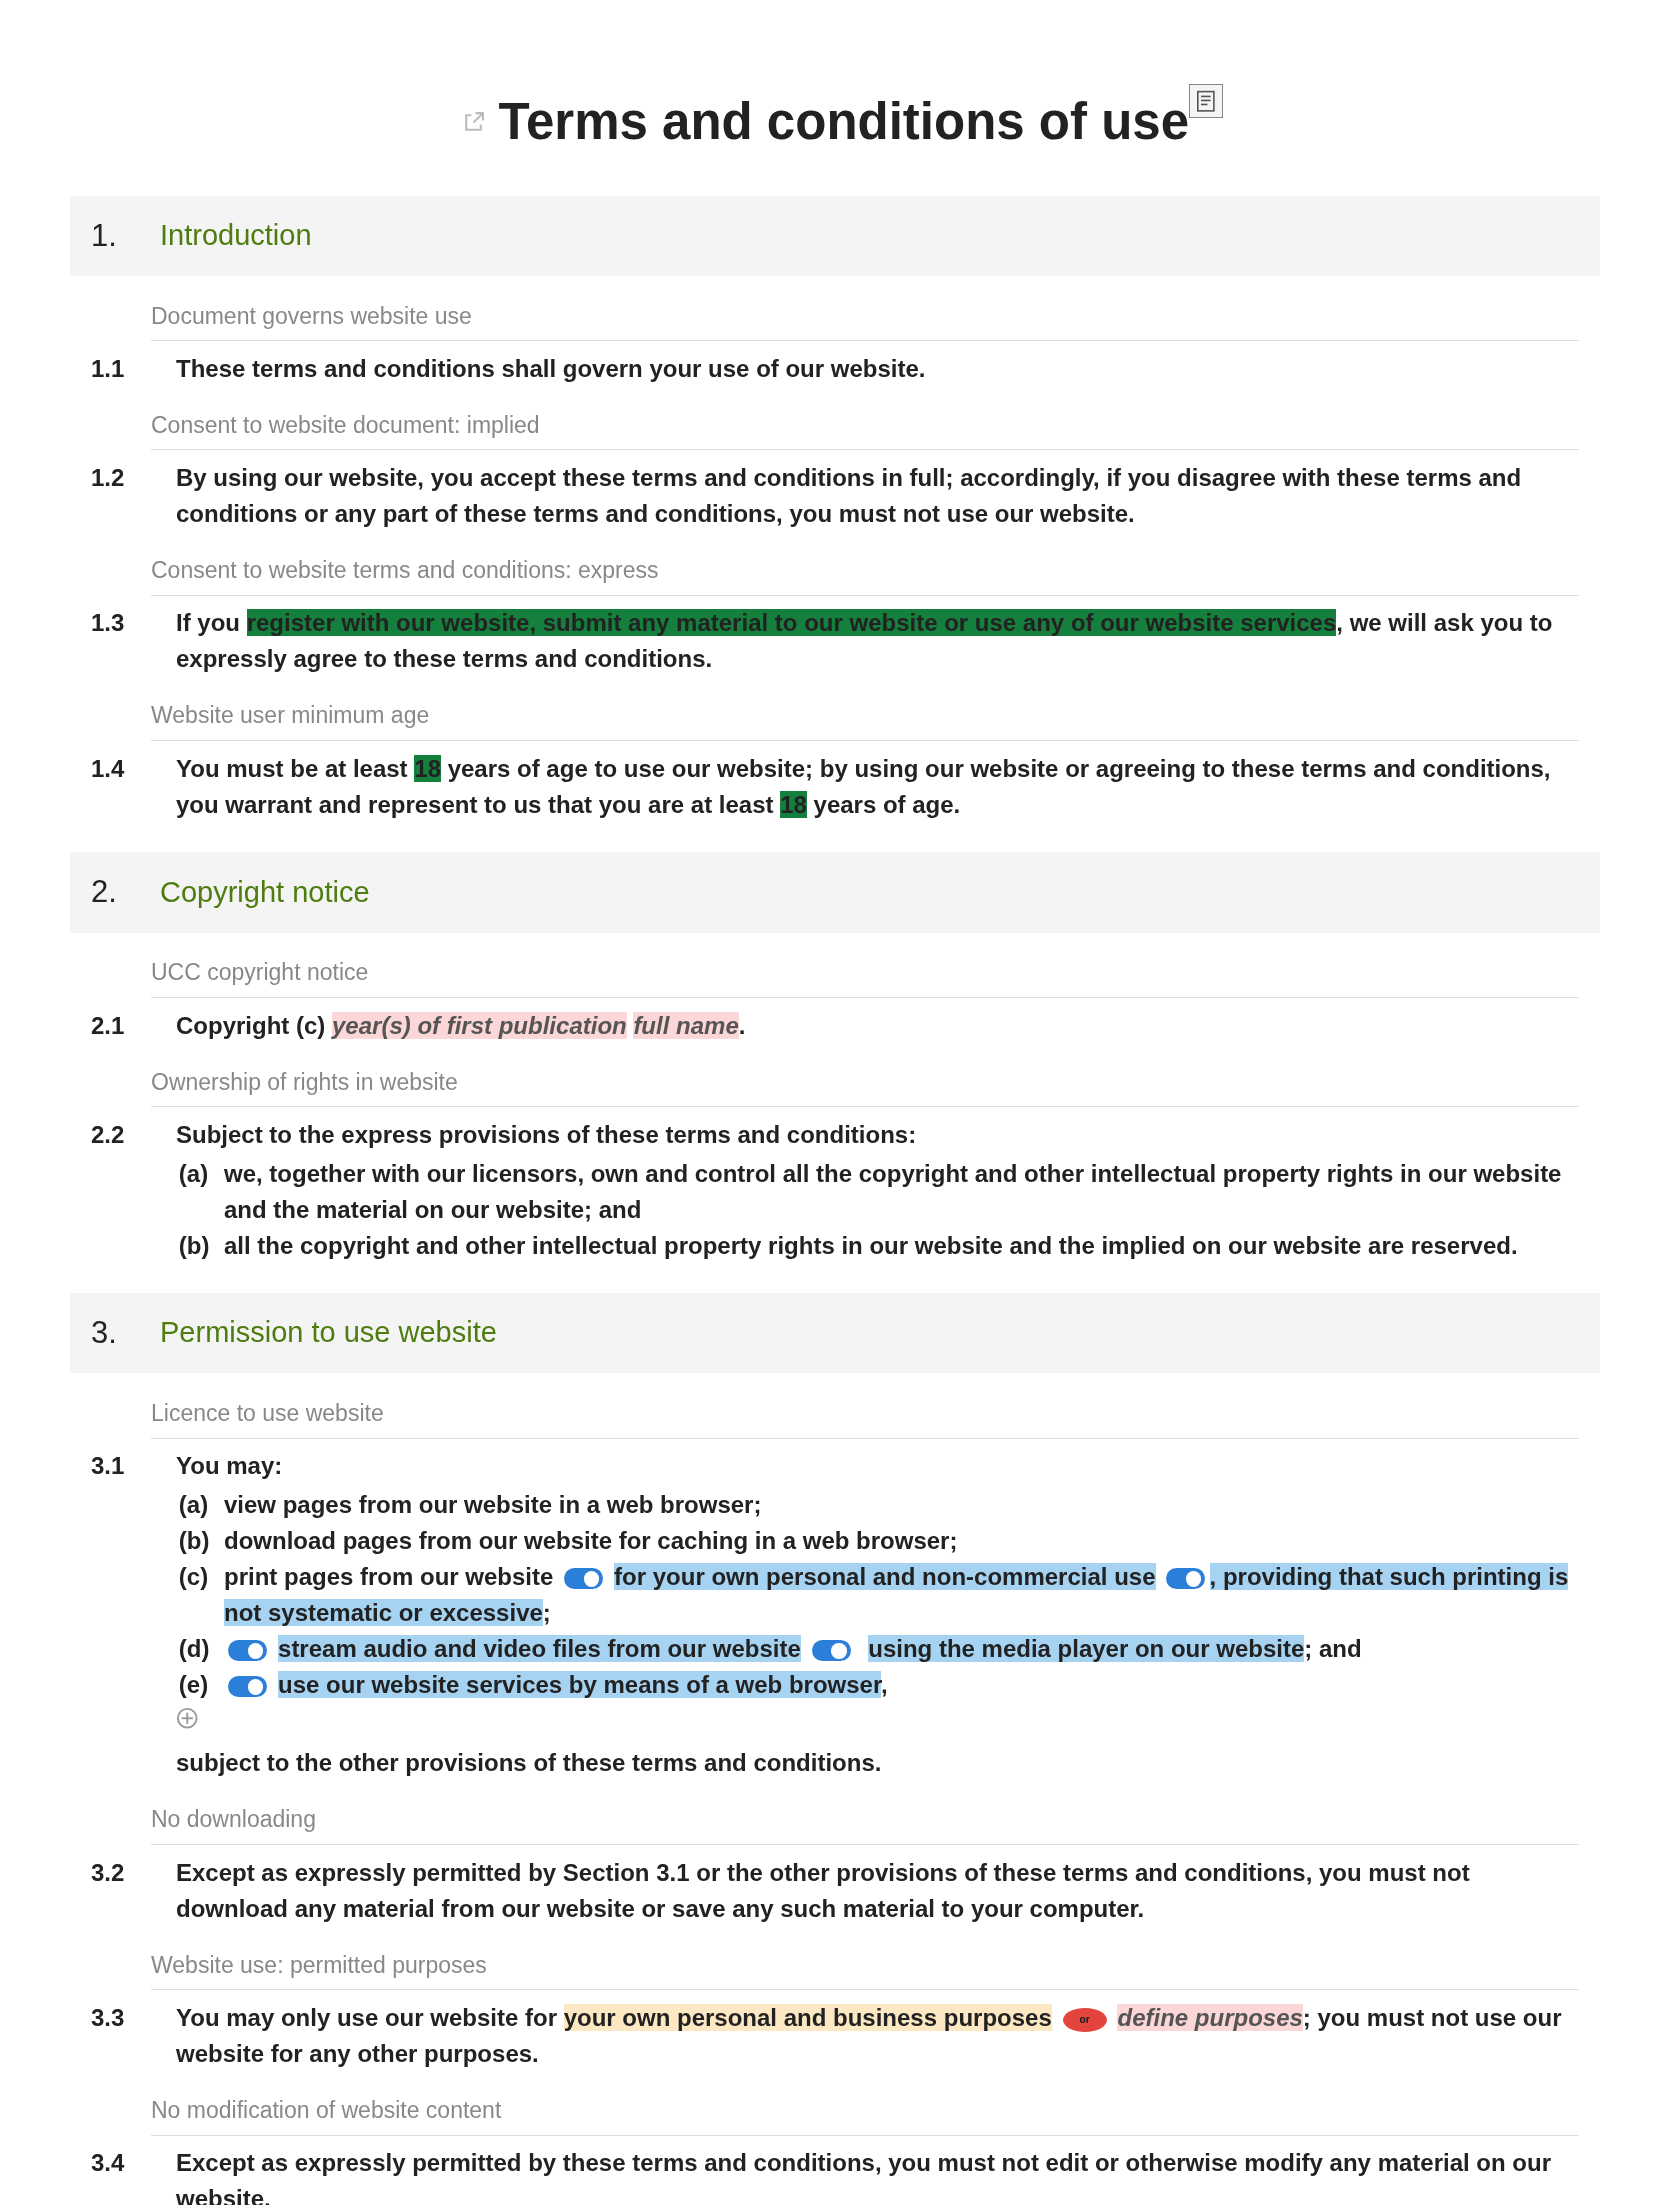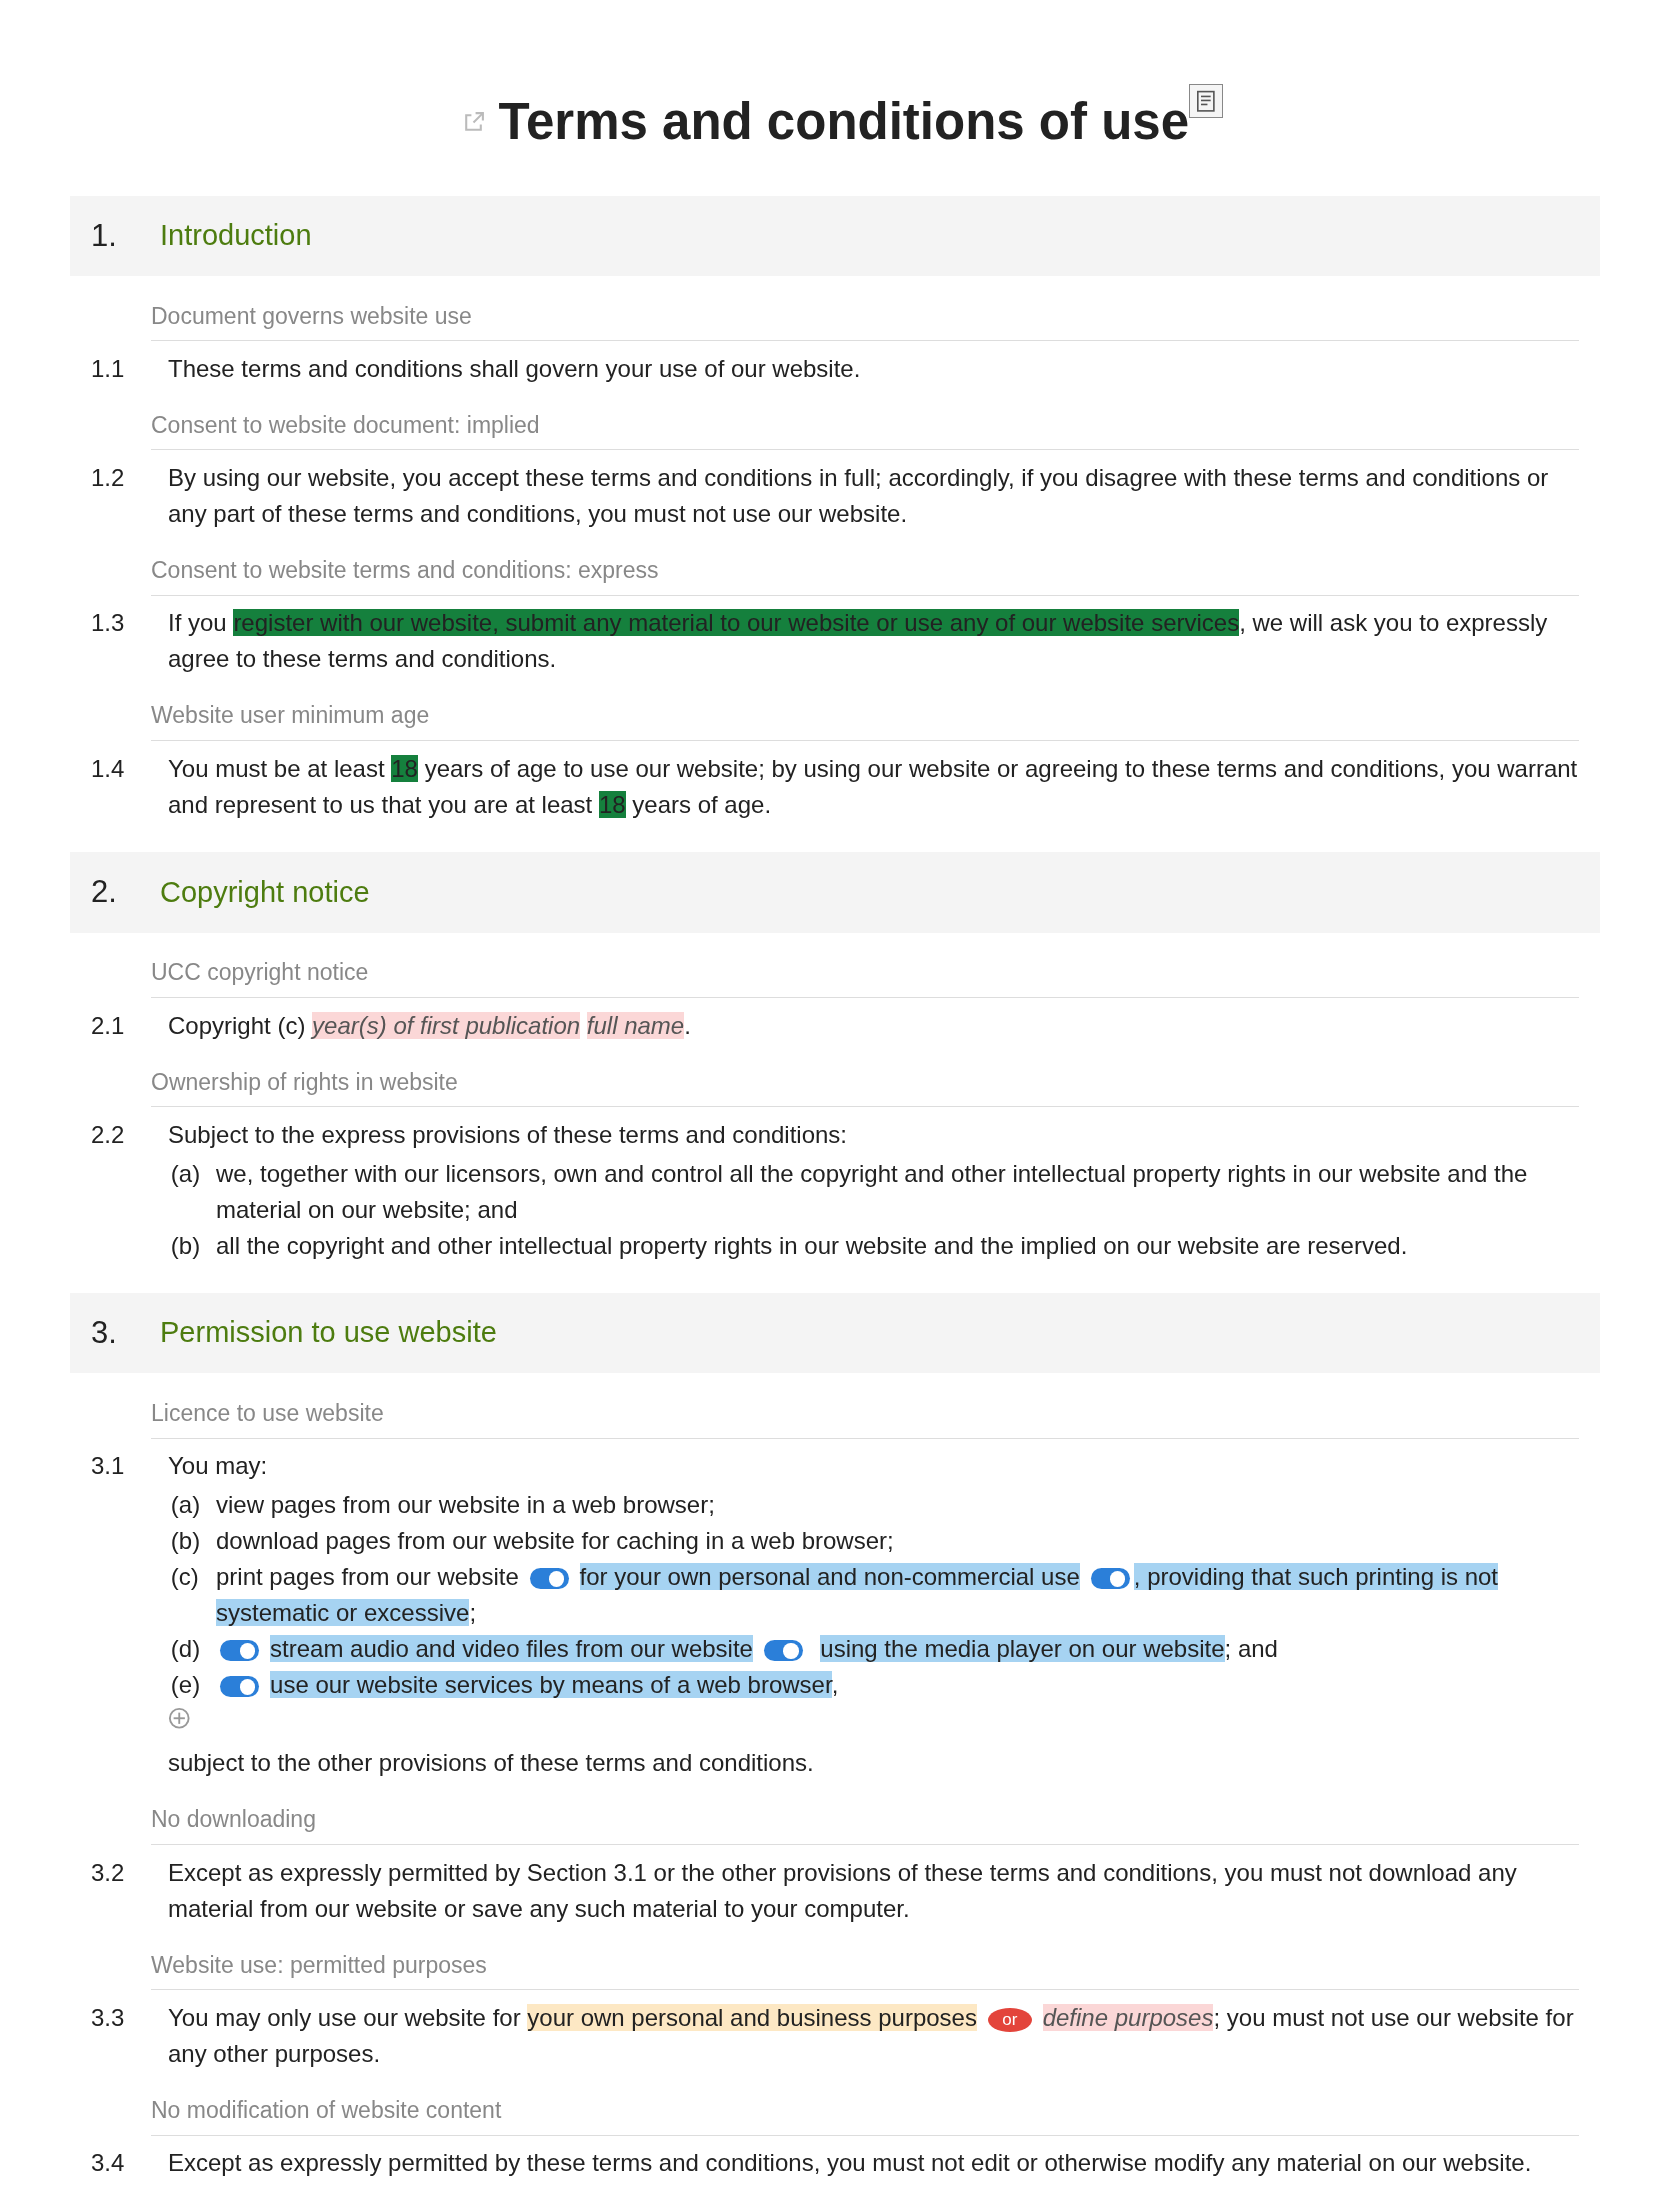--- a/index.html
+++ b/index.html
@@ -73,22 +73,23 @@
     color: #888;
     border-bottom: 0.7px solid #ddd;
     padding: 5.6px 0 7px 0;
     margin-left: 81px;
     margin-right: 21px;
     margin-bottom: 9.8px;
     font-size: 23px;
   }
   .clause-row {
     display: flex;
-    gap: 21px;
+    gap: 29px;
     padding: 0 21px 15.4px 21px;
+    font-weight: bold;
   }
   .clause-num {
     min-width: 56px;
     color: #222;
     font-size: 24px;
   }
   .clause-body {
     flex: 1;
     color: #222;
   }
@@ -129,22 +130,22 @@
     top: 2.8px;
     right: 4.2px;
   }
   .or-badge {
     display: inline-flex;
     align-items: center;
     justify-content: center;
     width: 44px;
     height: 24px;
     background: #e3443b;
-    color: #ffffff;
-    font-size: 17px;
+    color: #0f172a;
+    font-size: 10px;
     border-radius: 50%;
     vertical-align: middle;
     margin: 0 4.2px;
   }
   .cross-icon {
     width: 22.5px;
     height: 22.5px;
     color: #999;
     margin: 4.2px 0 5.6px 0;
   }

